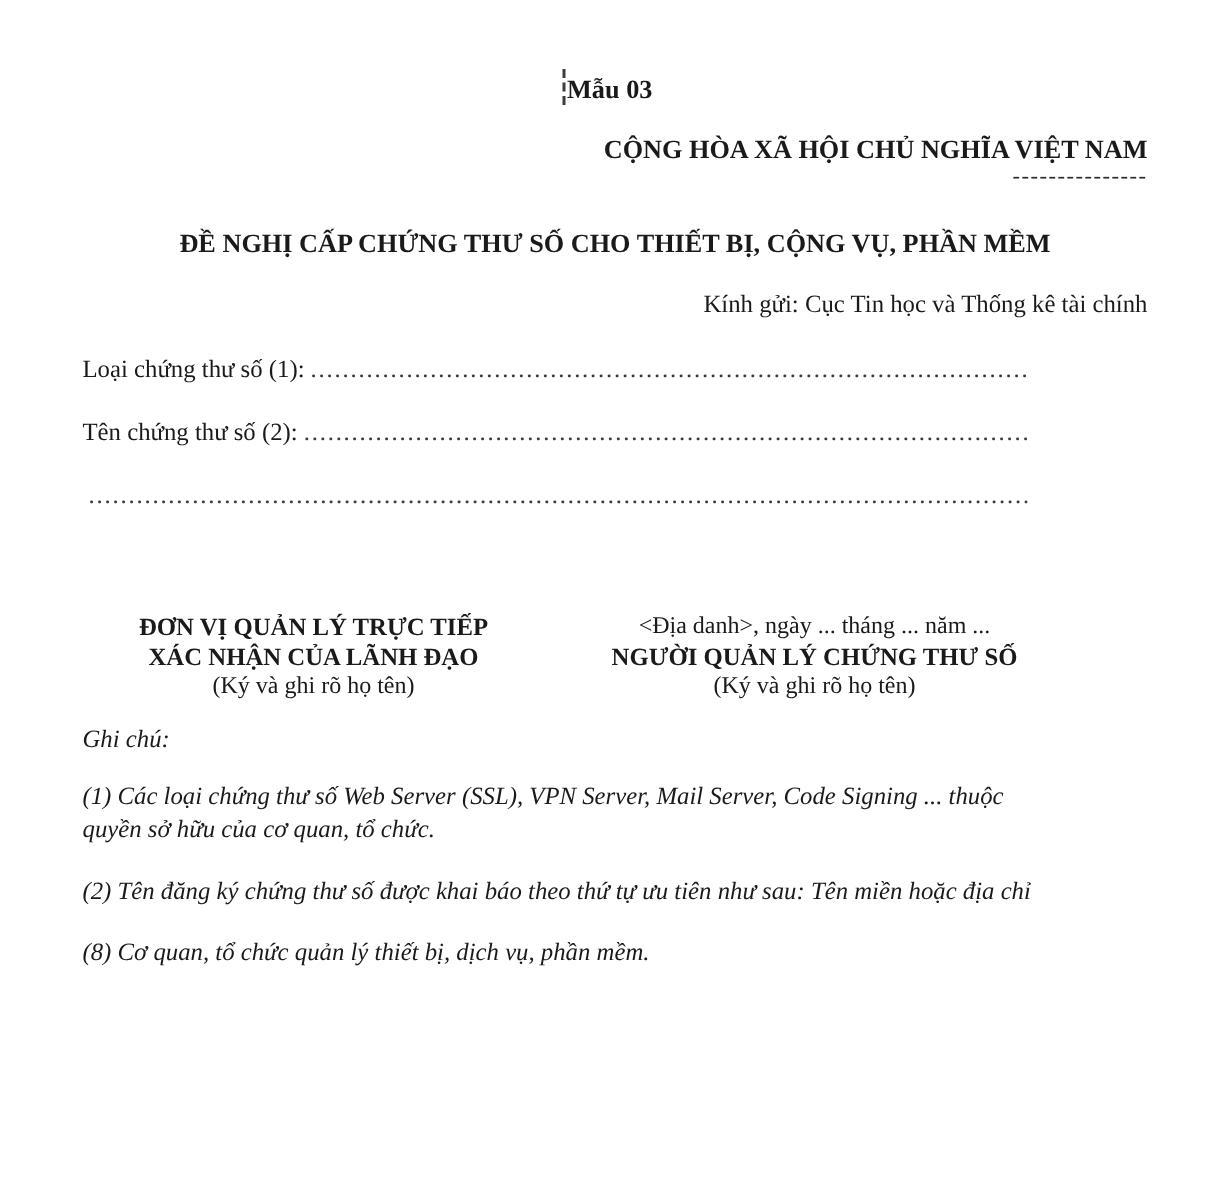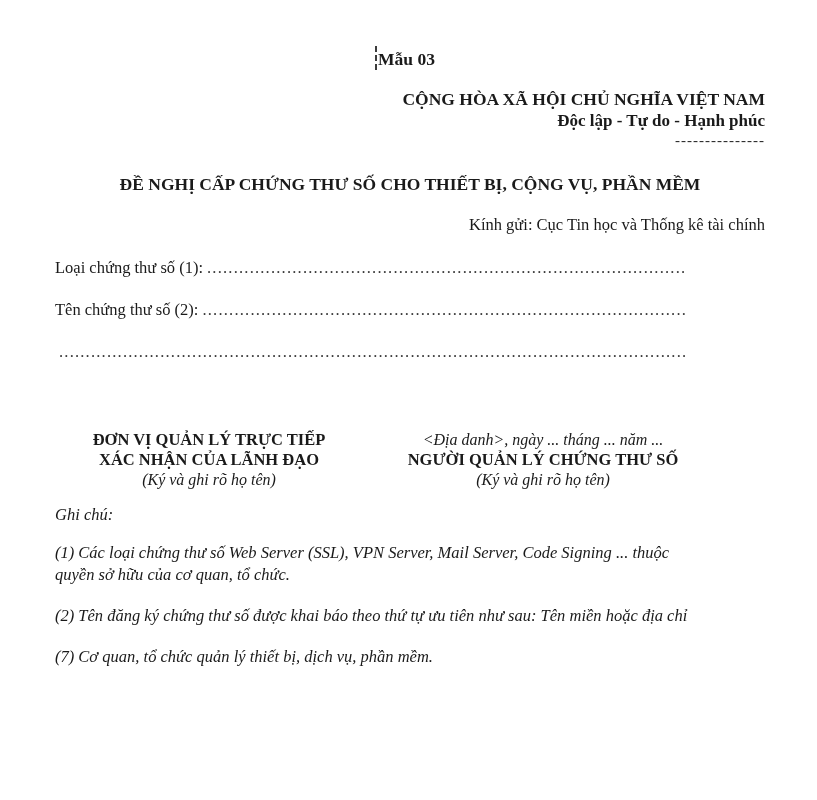--- a/index.html
+++ b/index.html
@@ -37,41 +37,40 @@
     margin-left:4px; letter-spacing:1.2px; color:#3a3a3a;
   }
 
   
   .sig { display:flex; margin-top:64px; }
   .sig-col { text-align:center; }
   .sig-left  { width:252px; margin-left:28px; }
   .sig-right { width:312px; margin-left:52px; }
   .sig-line   { font-size:16.5px; line-height:20px; }
   .sig-bold   { font-weight:bold; }
-  .sig-italic { font-style:italic; font-size:16px; }
+  .sig-italic { font-size:16px; }
 
   
   .notes { margin-top:14px; font-style:italic; font-size:16.5px; }
   .notes-heading { line-height:22px; }
   .note-para { margin-top:16px; }
   .note-para.gap { margin-top:19px; }
   .note-line { line-height:22px; white-space:nowrap; }
 </style>
 </head>
 <body>
 
 <div class="page">
 
   <div class="form-tag-row">
     <span class="caret"></span><span class="form-tag">Mẫu 03</span>
   </div>
 
   <div class="nat-header">
     <div class="nh1">CỘNG HÒA XÃ HỘI CHỦ NGHĨA VIỆT NAM</div>
-    <div class="nh2">Độc lập - Tự do - Hạnh phúc</div>
     <div class="nh-sep">---------------</div>
   </div>
 
   <div class="doc-title">ĐỀ NGHỊ CẤP CHỨNG THƯ SỐ CHO THIẾT BỊ, CỘNG VỤ, PHẦN MỀM</div>
 
   <div class="salutation">Kính gửi: Cục Tin học và Thống kê tài chính</div>
 
   <div class="fields">
     <div class="field-line">
       <span class="field-label">Loại chứng thư số (1):</span>
@@ -105,17 +104,17 @@
     <div class="note-para">
       <div class="note-line">(1) Các loại chứng thư số Web Server (SSL), VPN Server, Mail Server, Code Signing ... thuộc</div>
       <div class="note-line">quyền sở hữu của cơ quan, tổ chức.</div>
     </div>
 
     <div class="note-para gap">
       <div class="note-line">(2) Tên đăng ký chứng thư số được khai báo theo thứ tự ưu tiên như sau: Tên miền hoặc địa chỉ</div>
     </div>
 
     <div class="note-para gap">
-      <div class="note-line">(7) Cơ quan, tổ chức quản lý thiết bị, dịch vụ, phần mềm.</div>
+      <div class="note-line">(8) Cơ quan, tổ chức quản lý thiết bị, dịch vụ, phần mềm.</div>
     </div>
   </div>
 
 </div>
 
 </body></html>

